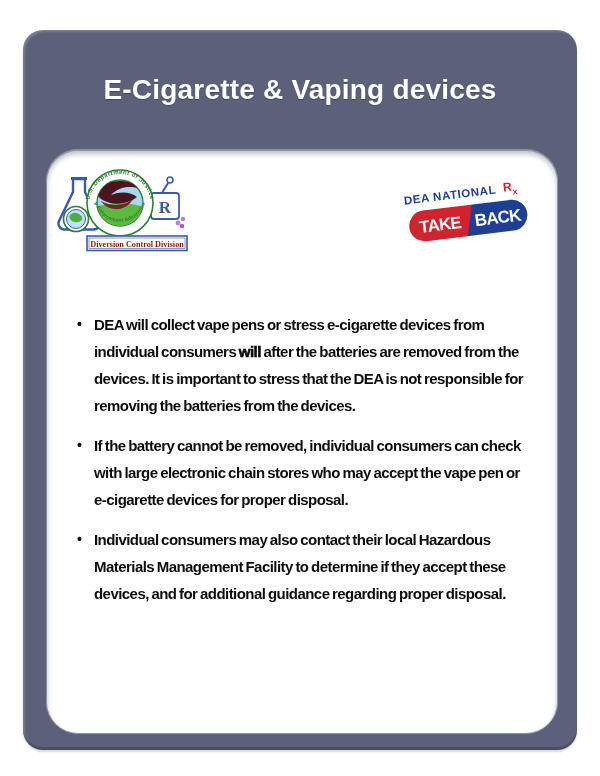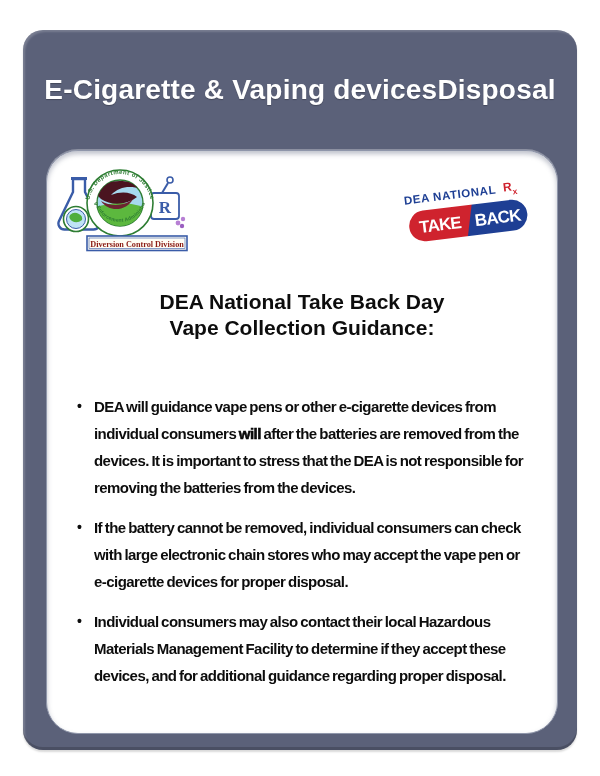--- a/index.html
+++ b/index.html
@@ -47,21 +47,20 @@
   .serif-text{font-family:"Liberation Serif", serif !important;}
 </style>
 </head>
 <body>
 
 <div class="canvas">
   <div class="outer-card">
 
     <div class="title-band">
       <div>E-Cigarette &amp; Vaping devices</div>
-      <div>Disposal</div>
     </div>
 
     <div class="inner-card">
 
       <div class="logo-row">
 
         <div class="seal-wrap">
           <svg width="132" height="95" viewBox="0 0 132 95">
             <defs>
               <path id="arcTop" d="M 32 46 A 31 31 0 0 1 94 46"></path>
@@ -130,29 +129,25 @@
               <rect x="2" y="21" width="121" height="33" fill="#1e3f94"></rect>
               <path d="M 2 21 h 66 l -8 33 h -58 z" fill="#cf232e"></path>
             </g>
             <rect x="2" y="21" width="121" height="33" rx="16.5" fill="none" stroke="#ffffff" stroke-width="2.2"></rect>
             <text x="34" y="44" text-anchor="middle" font-size="17" font-weight="bold" fill="#ffffff" letter-spacing="-0.8">TAKE</text>
             <text x="92" y="44" text-anchor="middle" font-size="17" font-weight="bold" fill="#ffffff" letter-spacing="-0.8">BACK</text>
           </svg>
         </div>
       </div>
 
-      <h2 class="heading">
-        <span>DEA National Take Back Day</span><br>
-        <span>Vape Collection Guidance:</span>
-      </h2>
 
       <ul class="bullets">
         <li class="bullet">
           <span class="marker">•</span>
-          <span class="btext"><span class="pre">DEA will guidance vape pens or other e-cigarette devices from individual consumers </span><span class="em">will</span><span class="post"> after the batteries are removed from the devices. It is important to stress that the DEA is not responsible for removing the batteries from the devices.</span></span>
+          <span class="btext"><span class="pre">DEA will collect vape pens or stress e-cigarette devices from individual consumers </span><span class="em">will</span><span class="post"> after the batteries are removed from the devices. It is important to stress that the DEA is not responsible for removing the batteries from the devices.</span></span>
         </li>
 
         <li class="bullet">
           <span class="marker">•</span>
           <span class="btext"><span class="pre">If the battery cannot be removed, individual consumers can check with large electronic chain stores who may accept the vape pen or e-cigarette devices for proper disposal.</span><span class="em"></span><span class="post"></span></span>
         </li>
 
         <li class="bullet">
           <span class="marker">•</span>
           <span class="btext"><span class="pre">Individual consumers may also contact their local Hazardous Materials Management Facility to determine if they accept these devices, and for additional guidance regarding proper disposal.</span><span class="em"></span><span class="post"></span></span>

